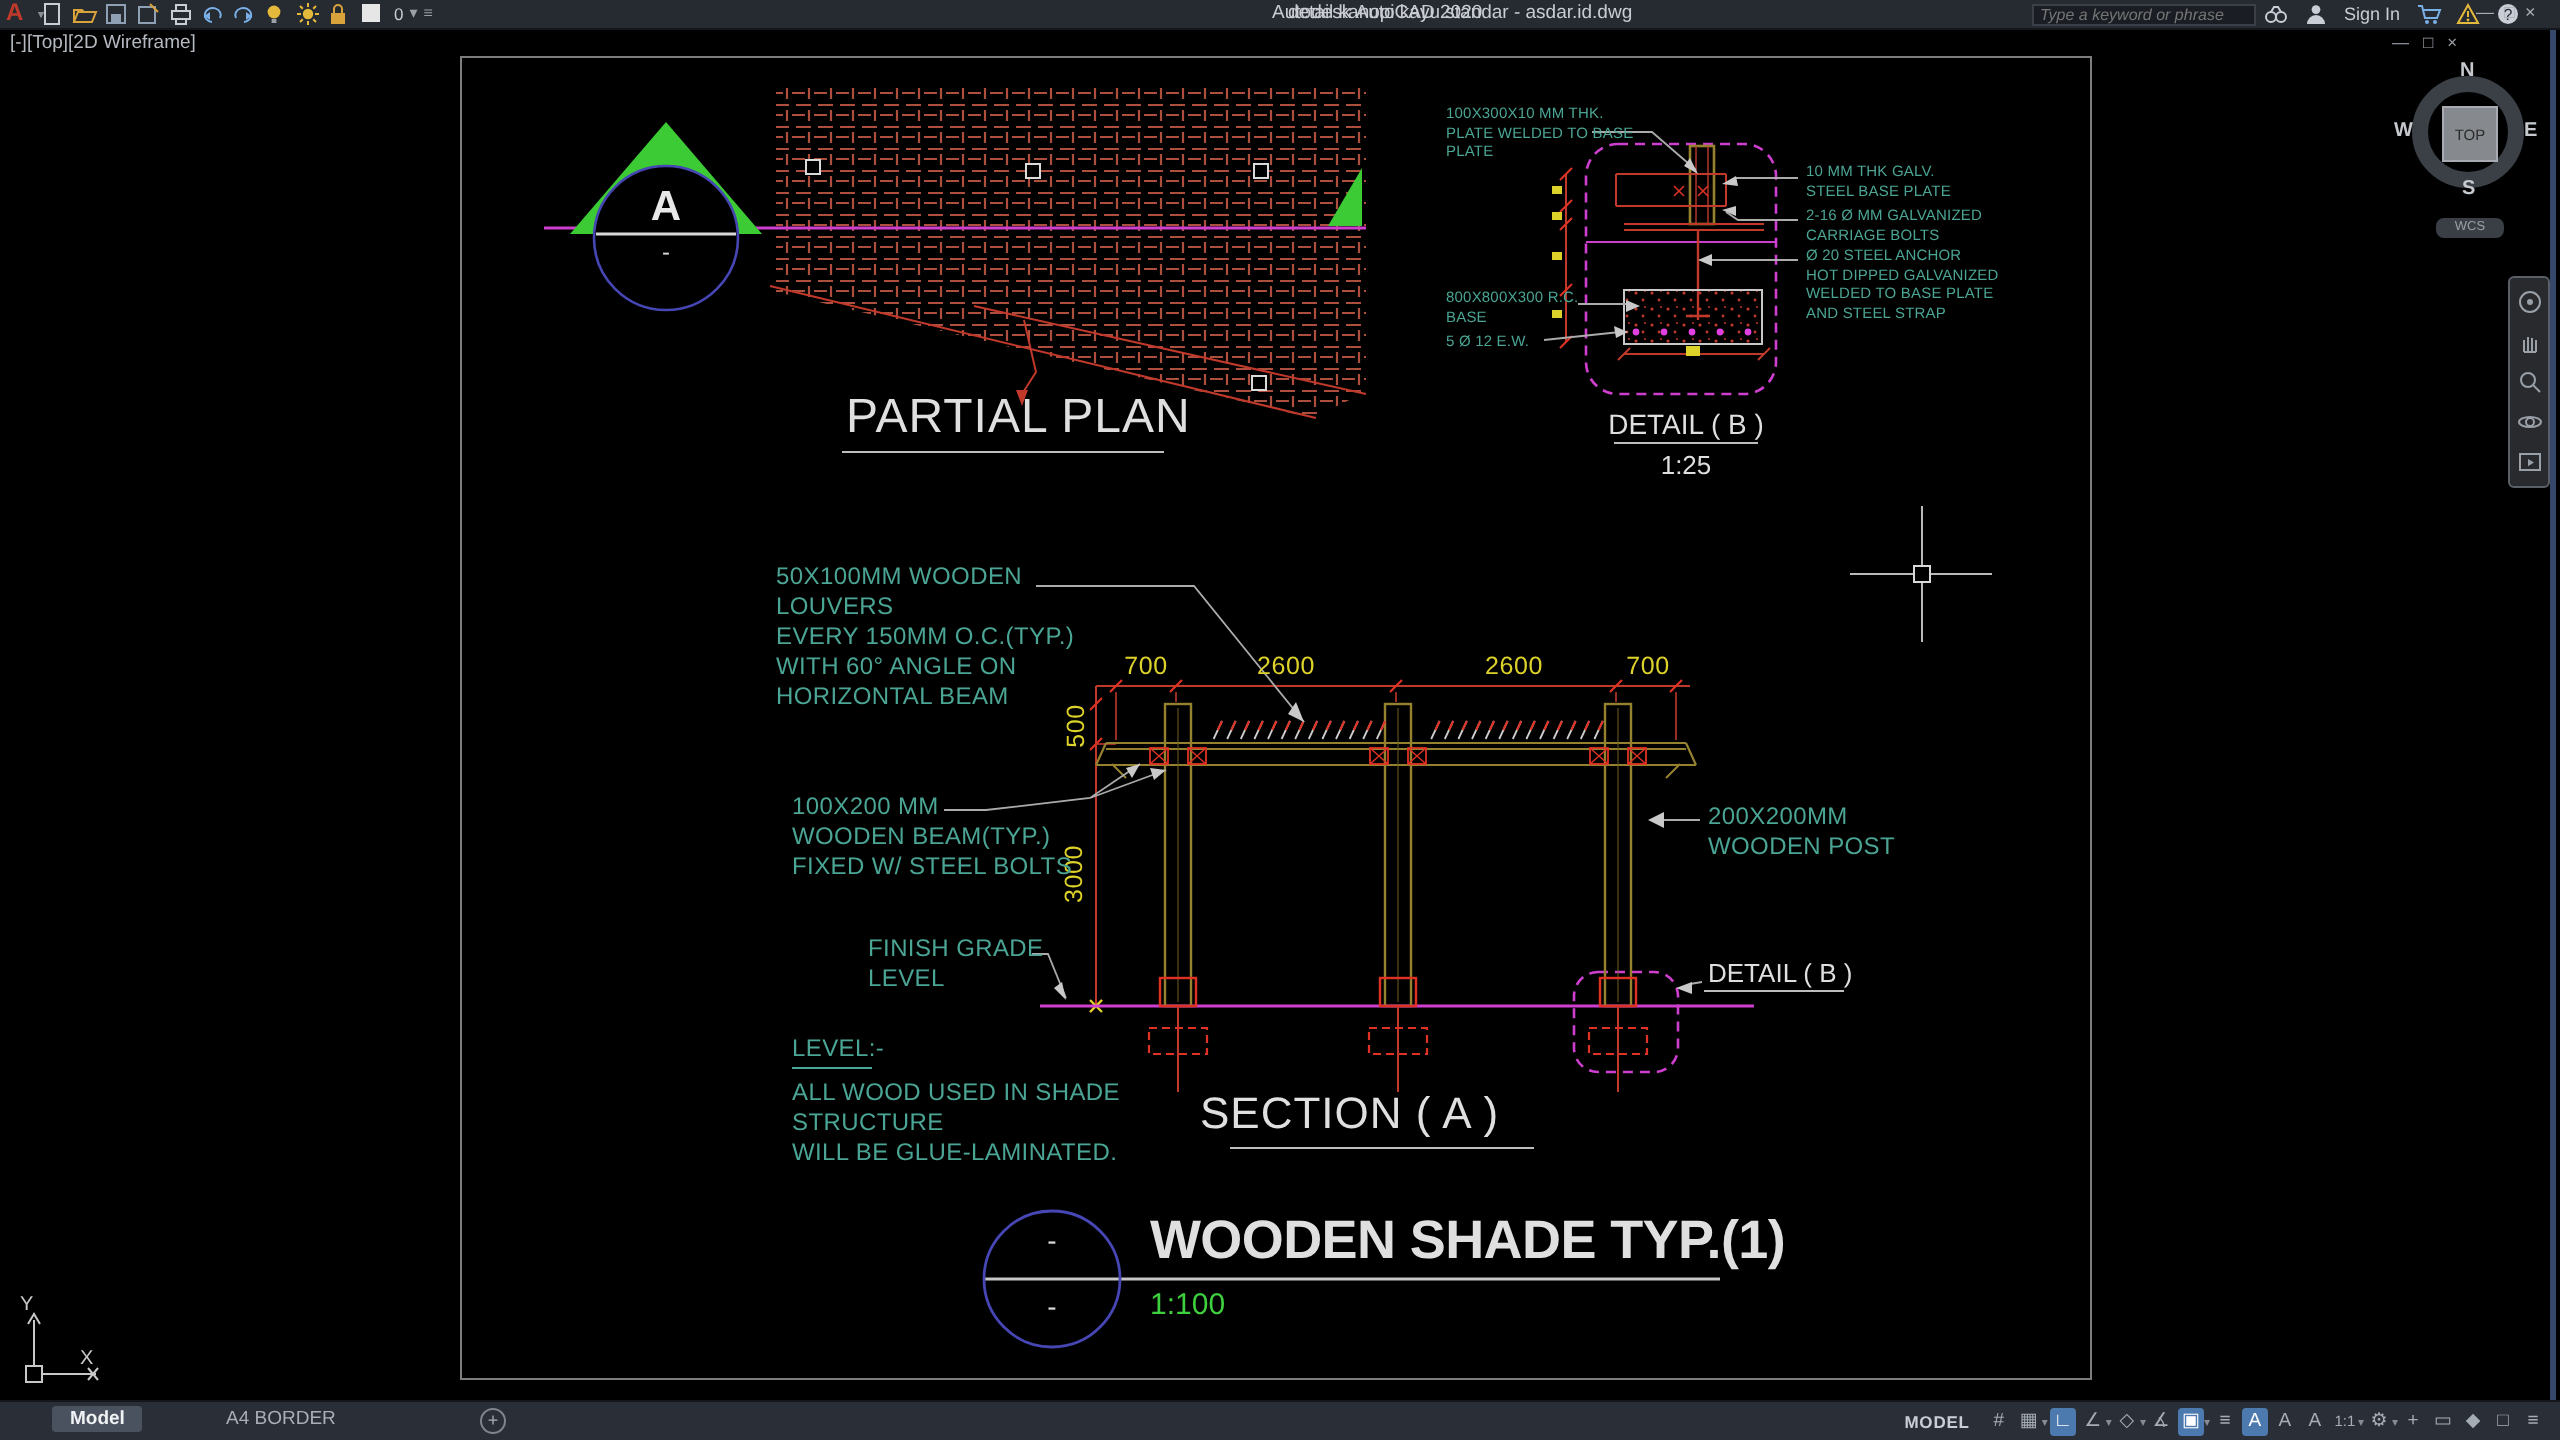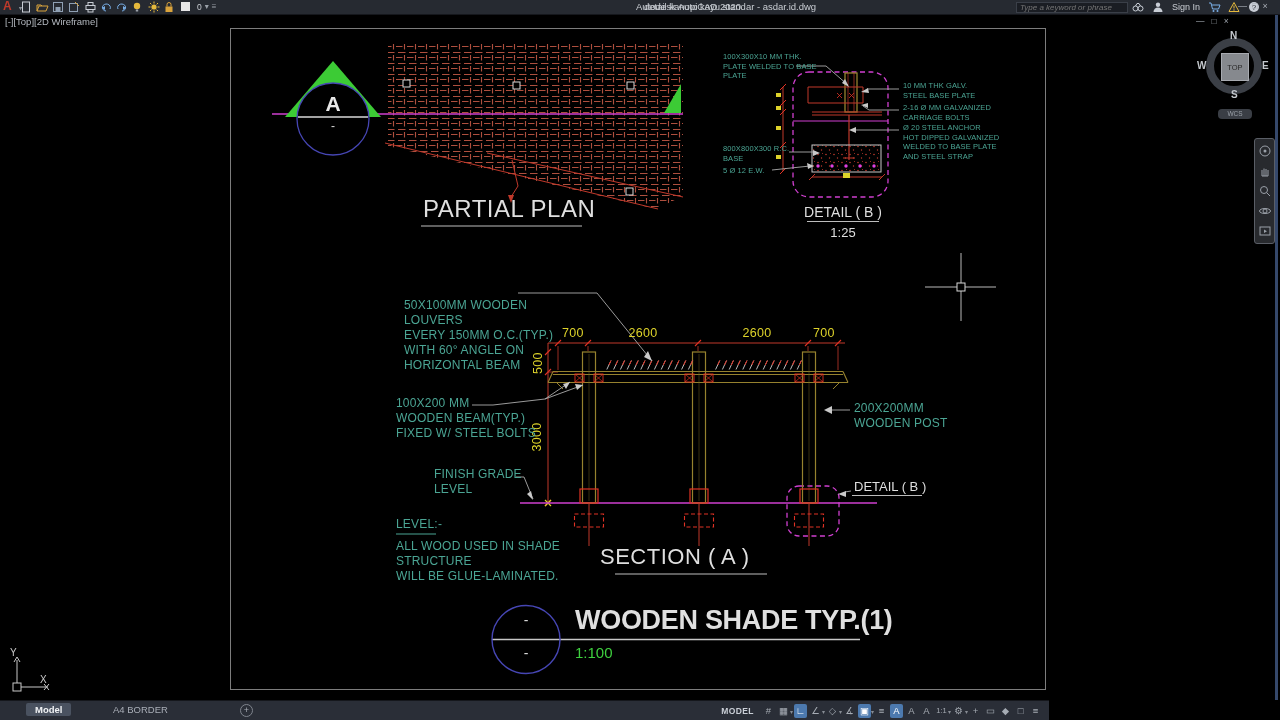--- a/index.html
+++ b/index.html
@@ -44,21 +44,21 @@
   .vc-square{position:absolute;left:21px;top:21px;width:26px;height:26px;background:#86898E;border:1px solid #A7AAB0;
              display:flex;align-items:center;justify-content:center;color:#2B2B2B;font-size:7.5px;}
   .wcs{position:absolute;left:1218px;top:109px;width:34px;height:10px;background:#3A3E45;border-radius:4px;
        color:#9AA0A8;font-size:6.5px;text-align:center;line-height:10px;z-index:6;}
   
   .navbar{position:absolute;left:1254px;top:138px;width:19px;height:100px;background:rgba(72,76,84,.55);
           border:1px solid #5A5E66;border-radius:3px;z-index:6;display:flex;flex-direction:column;align-items:center;
           justify-content:space-around;padding:2px 0;}
   .navbar .nicon{width:14px;height:14px;}
   
-  .bottombar{position:absolute;left:0;top:700px;width:1049px;height:20px;background:#2A2E37;border-top:1px solid #15171C;z-index:20;}
+  .bottombar{position:absolute;left:0;top:700px;width:1280px;height:20px;background:#2A2E37;border-top:1px solid #15171C;z-index:20;}
   .tab{position:absolute;top:2px;height:13px;font-size:9.5px;line-height:13px;padding:0 9px;color:#A9AEB7;}
   .tab.active{background:#4A5260;color:#F0F2F4;font-weight:bold;border-radius:2px;}
   .addtab{position:absolute;top:3px;left:240px;width:11px;height:11px;border:1px solid #7F848D;border-radius:50%;
           color:#A9AEB7;font-size:9px;line-height:10px;text-align:center;}
   .status-right{position:absolute;right:6px;top:2px;height:16px;display:flex;align-items:center;}
   .model-btn{color:#C9CED6;font-size:8.5px;font-weight:bold;margin-right:7px;letter-spacing:.4px;}
   .sicon{display:inline-block;min-width:13px;height:14px;line-height:14px;text-align:center;color:#A6ACB4;
          font-size:9.5px;margin:0 1px;}
   .sicon.active{background:#4C79AE;color:#FFFFFF;border-radius:2px;}
   .caret{display:inline-block;color:#878C94;font-size:6px;margin:0 0 0 -1px;}
@@ -444,21 +444,21 @@
   <div class="t wtitle" style="left:783px;top:204px;width:120px;text-align:center;font-size:14px;">DETAIL ( B )</div>
   <div class="t wtitle" style="left:783px;top:225px;width:120px;text-align:center;font-size:13px;">1:25</div>
 
   <div class="t yellow" style="left:548px;top:326px;width:50px;text-align:center;">700</div>
   <div class="t yellow" style="left:618px;top:326px;width:50px;text-align:center;">2600</div>
   <div class="t yellow" style="left:732px;top:326px;width:50px;text-align:center;">2600</div>
   <div class="t yellow" style="left:799px;top:326px;width:50px;text-align:center;">700</div>
   <div class="t yellow rot" style="left:518px;top:356px;width:40px;text-align:center;">500</div>
   <div class="t yellow rot" style="left:513px;top:430px;width:48px;text-align:center;">3000</div>
 
-  <div class="t green" style="left:404px;top:281px;margin-top:17px;">50X100MM WOODEN
+  <div class="t green" style="left:388px;top:281px;">50X100MM WOODEN
 LOUVERS
 EVERY 150MM O.C.(TYP.)
 WITH 60° ANGLE ON
 HORIZONTAL BEAM</div>
   <div class="t green" style="left:396px;top:396px;">100X200 MM
 WOODEN BEAM(TYP.)
 FIXED W/ STEEL BOLTS</div>
   <div class="t green" style="left:434px;top:467px;">FINISH GRADE
 LEVEL</div>
   <div class="t green" style="left:854px;top:401px;">200X200MM

